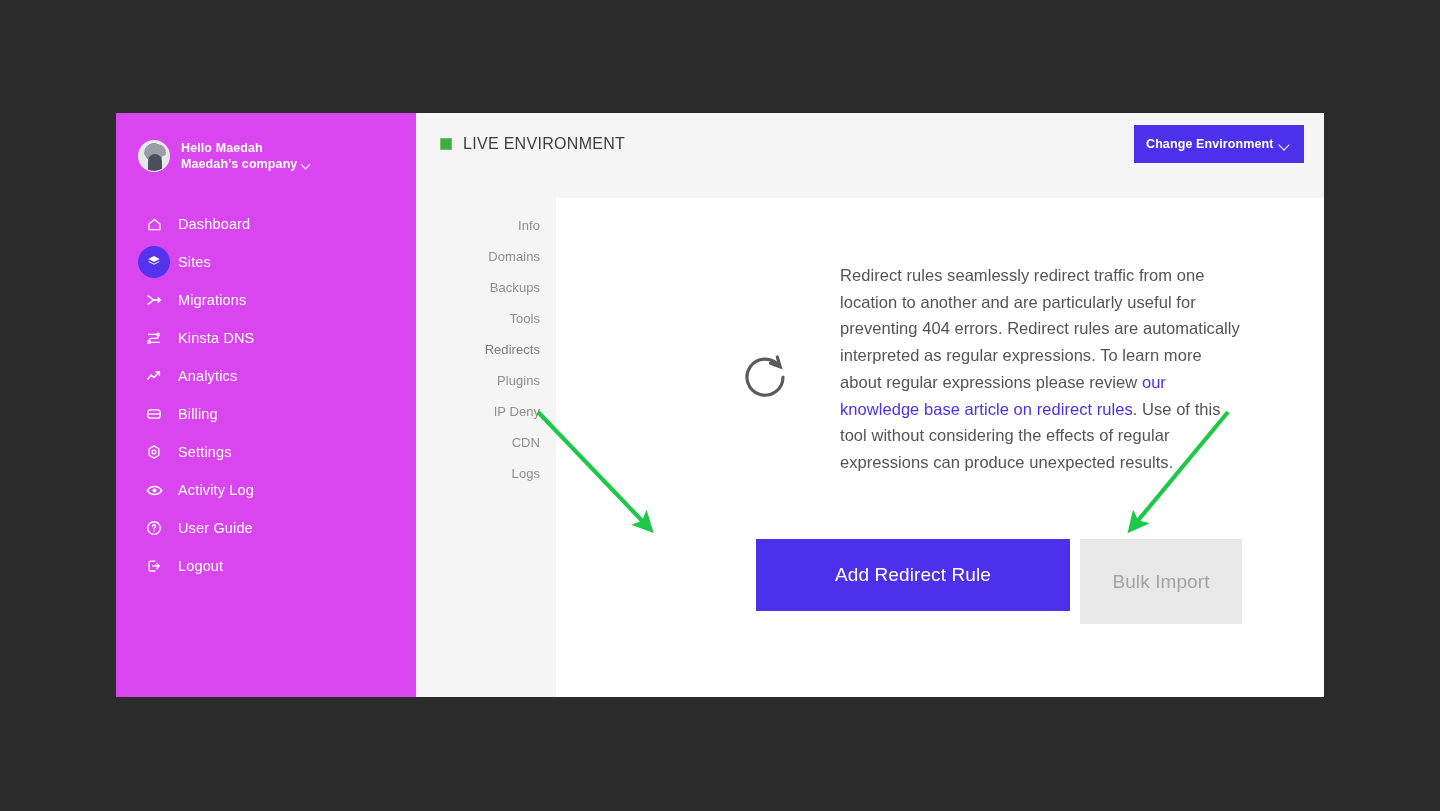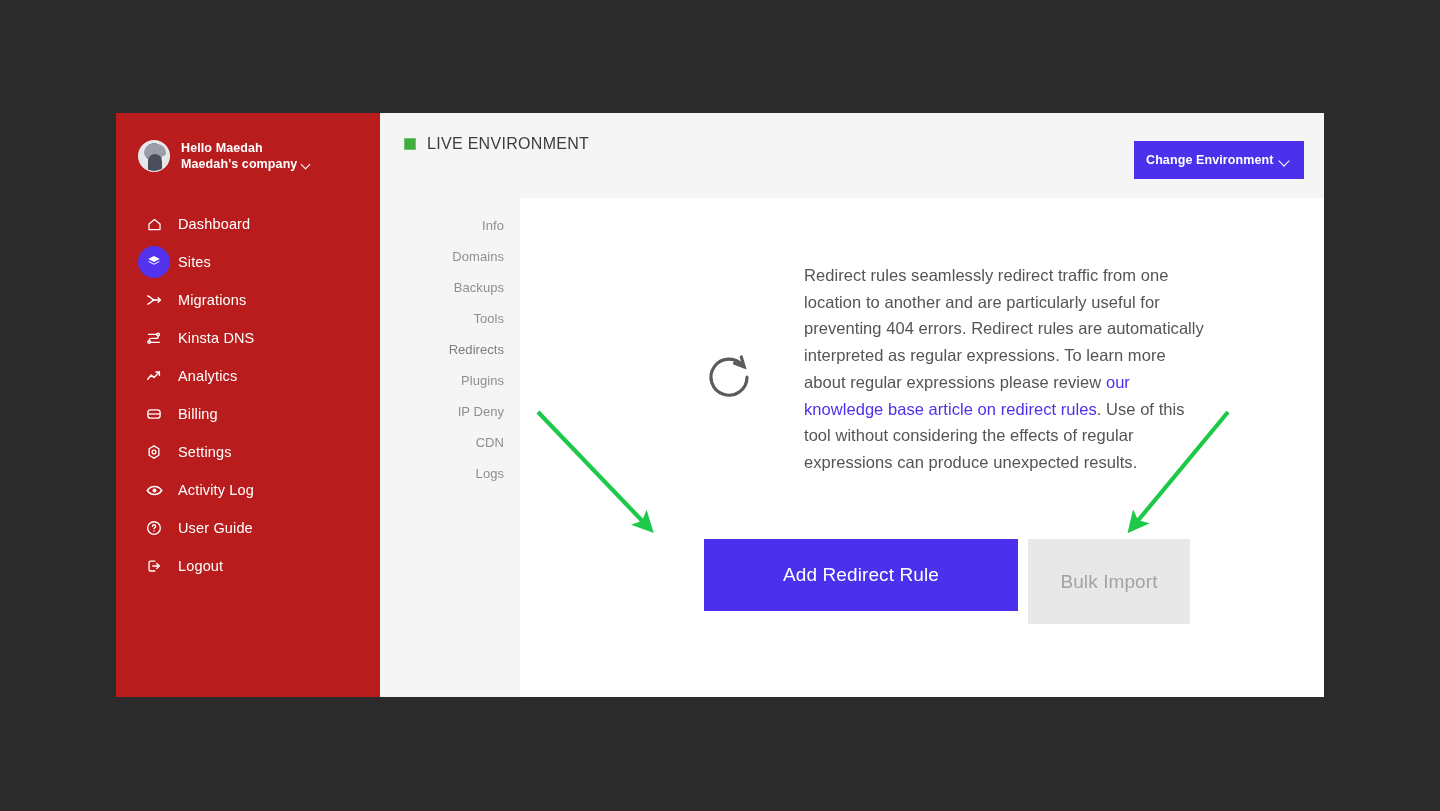--- a/index.html
+++ b/index.html
@@ -13,22 +13,22 @@
     position: absolute;
     left: 116px; top: 113px;
     width: 1208px; height: 584px;
     background: #ffffff;
     display: flex;
     overflow: visible;
   }
 
   
   #primary-sidebar {
-    width: 264px; height: 584px;
-    background: #b91c1c;
+    width: 300px; height: 584px;
+    background: #d946ef;
     flex: none;
     position: relative;
   }
   .account {
     display: flex; align-items: center;
     padding: 18px 0 0 22px;
     height: 68px;
   }
   .avatar {
     width: 32px; height: 32px; border-radius: 50%;
@@ -105,21 +105,21 @@
     border: 1px solid #6fc36f; flex: none;
   }
   .env-title {
     font-size: 16px; color: #3d3d3d; letter-spacing: .3px;
   }
   .env-sub {
     font-size: 13.5px; color: #8d8d8d; margin-top: 4px; margin-left: 23px;
     letter-spacing: .05px;
   }
   #change-env-btn {
-    position: absolute; right: 20px; top: 28px;
+    position: absolute; right: 20px; top: 12px;
     width: 170px; height: 38px;
     background: #4c31ec; border: none; cursor: pointer;
     display: flex; align-items: center; justify-content: space-between;
     padding: 0 14px 0 12px;
   }
   #change-env-btn .cebl {
     color: #ffffff; font-size: 12.5px; font-weight: 700; letter-spacing: .1px;
   }
   .chev-w { width: 11px; height: 7px; position: relative; }
   .chev-w:before {
@@ -157,21 +157,21 @@
     padding-top: 64px; padding-left: 180px;
   }
   #redirect-icon { margin-top: 84px; flex: none; }
   #desc {
     width: 400px; margin-left: 46px;
     font-size: 16.5px; line-height: 1.62; color: #545454;
     letter-spacing: .05px;
   }
   #desc a { color: #4c31ec; text-decoration: none; }
   #btn-row {
-    position: absolute; left: 184px; top: 341px;
+    position: absolute; left: 200px; top: 341px;
     display: flex; align-items: stretch;
   }
   #add-redirect-btn {
     width: 314px; height: 72px; background: #4c31ec;
     border: none; cursor: pointer;
     color: #ffffff; font-size: 19px; letter-spacing: .1px;
     font-family: "Liberation Sans", sans-serif;
   }
   #bulk-import-btn {
     width: 162px; height: 85px; background: #e8e8e8;

